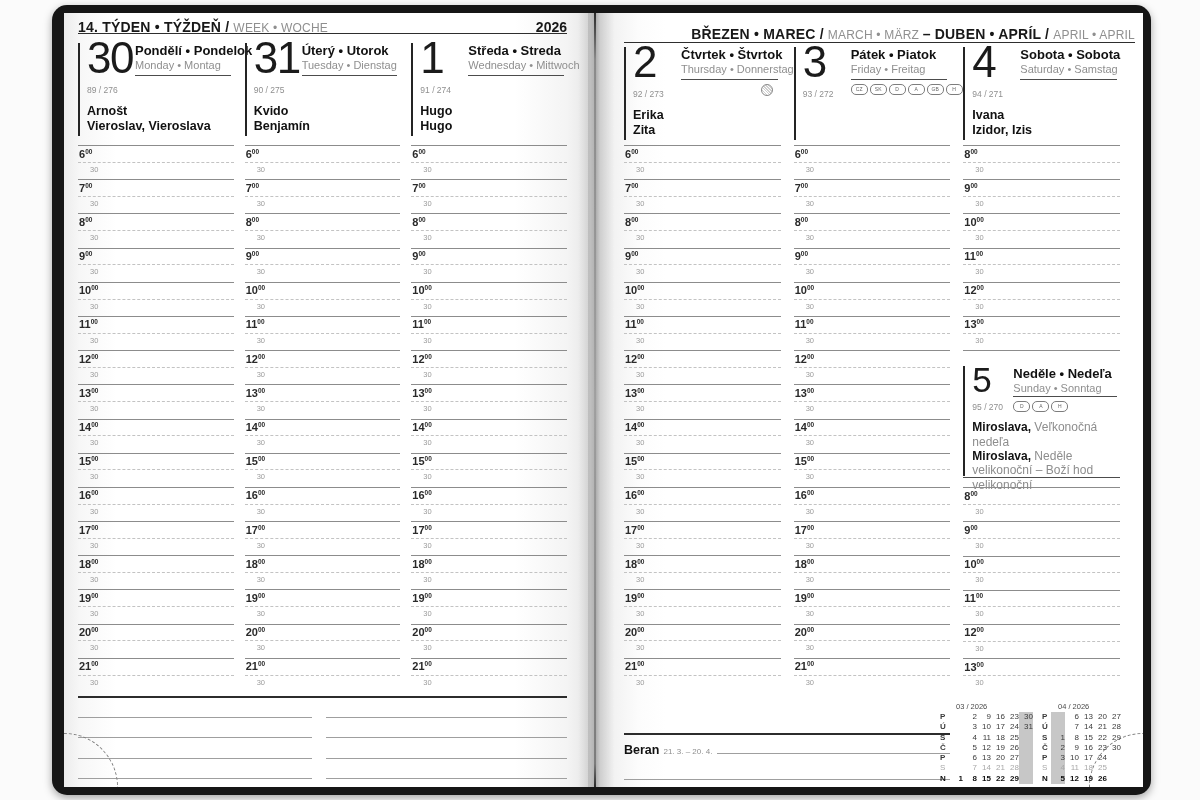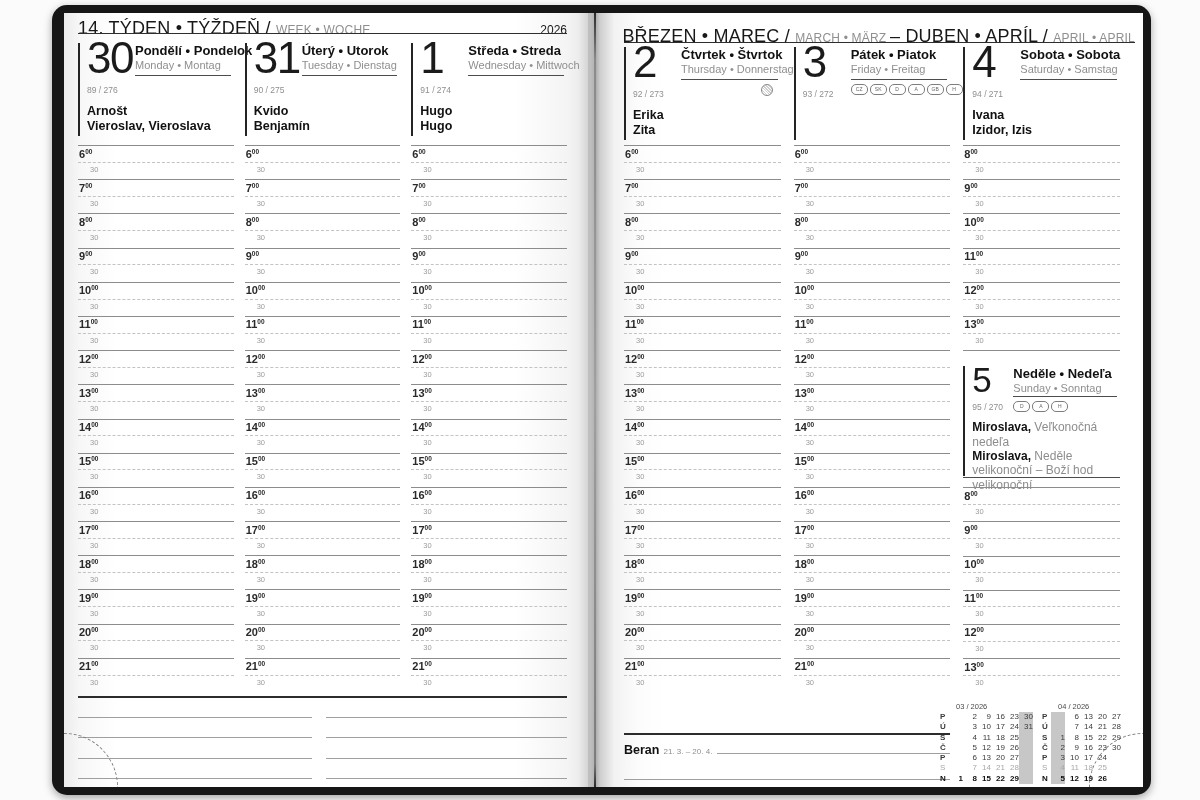--- a/index.html
+++ b/index.html
@@ -9,23 +9,23 @@
     border-radius:15px;box-shadow:0 3px 8px rgba(0,0,0,.35);}
   .page{position:absolute;top:13px;height:774px;overflow:hidden;}
   .page-left{left:64px;width:524px;background:linear-gradient(90deg,#ececec 0,#f7f7f7 3%,#ffffff 10%,#ffffff 86%,#f4f4f4 96%,#e7e7e7 100%);}
   .page-right{left:588px;width:555px;background:linear-gradient(90deg,#cfcfcf 0,#e5e5e5 2%,#f3f3f3 5%,#fcfcfc 9%,#ffffff 14%,#ffffff 100%);}
   .spine{position:absolute;left:578px;top:13px;width:36px;height:774px;pointer-events:none;
     background:linear-gradient(90deg,rgba(0,0,0,0) 0%,rgba(0,0,0,.10) 35%,rgba(0,0,0,.22) 50%,rgba(0,0,0,.10) 62%,rgba(0,0,0,0) 100%);}
   .spine::after{content:"";position:absolute;left:16px;top:0;width:2px;height:100%;
     background:linear-gradient(#2a2a2a 0%,rgba(90,90,90,.45) 6%,rgba(120,120,120,.30) 50%,rgba(70,70,70,.5) 97%,#2a2a2a 100%);}
   
   .pg-header{position:absolute;left:14px;right:21px;top:5px;display:flex;justify-content:space-between;align-items:baseline;}
-  .hdr-seg-b{font-weight:400;font-size:18px;color:#181818;letter-spacing:.2px;}
+  .hdr-seg-b{font-weight:700;font-size:14px;color:#181818;letter-spacing:.2px;}
   .hdr-seg-g{font-weight:400;font-size:12px;color:#8f8f8f;letter-spacing:.2px;}
-  .year{font-weight:400;font-size:12px;color:#181818;}
+  .year{font-weight:700;font-size:14px;color:#181818;}
   .pg-rule{position:absolute;left:14px;right:21px;top:20px;border-top:1.7px solid #2e2e2e;}
   .month-header{position:absolute;right:8px;top:13px;font-size:12.5px;white-space:nowrap;}
   .rp-rule{left:36px;right:8px;top:29px;}
   
   .days{position:absolute;display:grid;grid-template-columns:repeat(3,1fr);}
   #left-days{left:14px;top:29px;width:489px;grid-gap:0 11px;}
   #right-days{left:36px;top:33px;width:496px;grid-gap:0 13px;}
   .daycol{position:relative;min-width:0;}
   .dayhead{position:relative;height:103px;}
   #right-days .dayhead{height:99px;}

